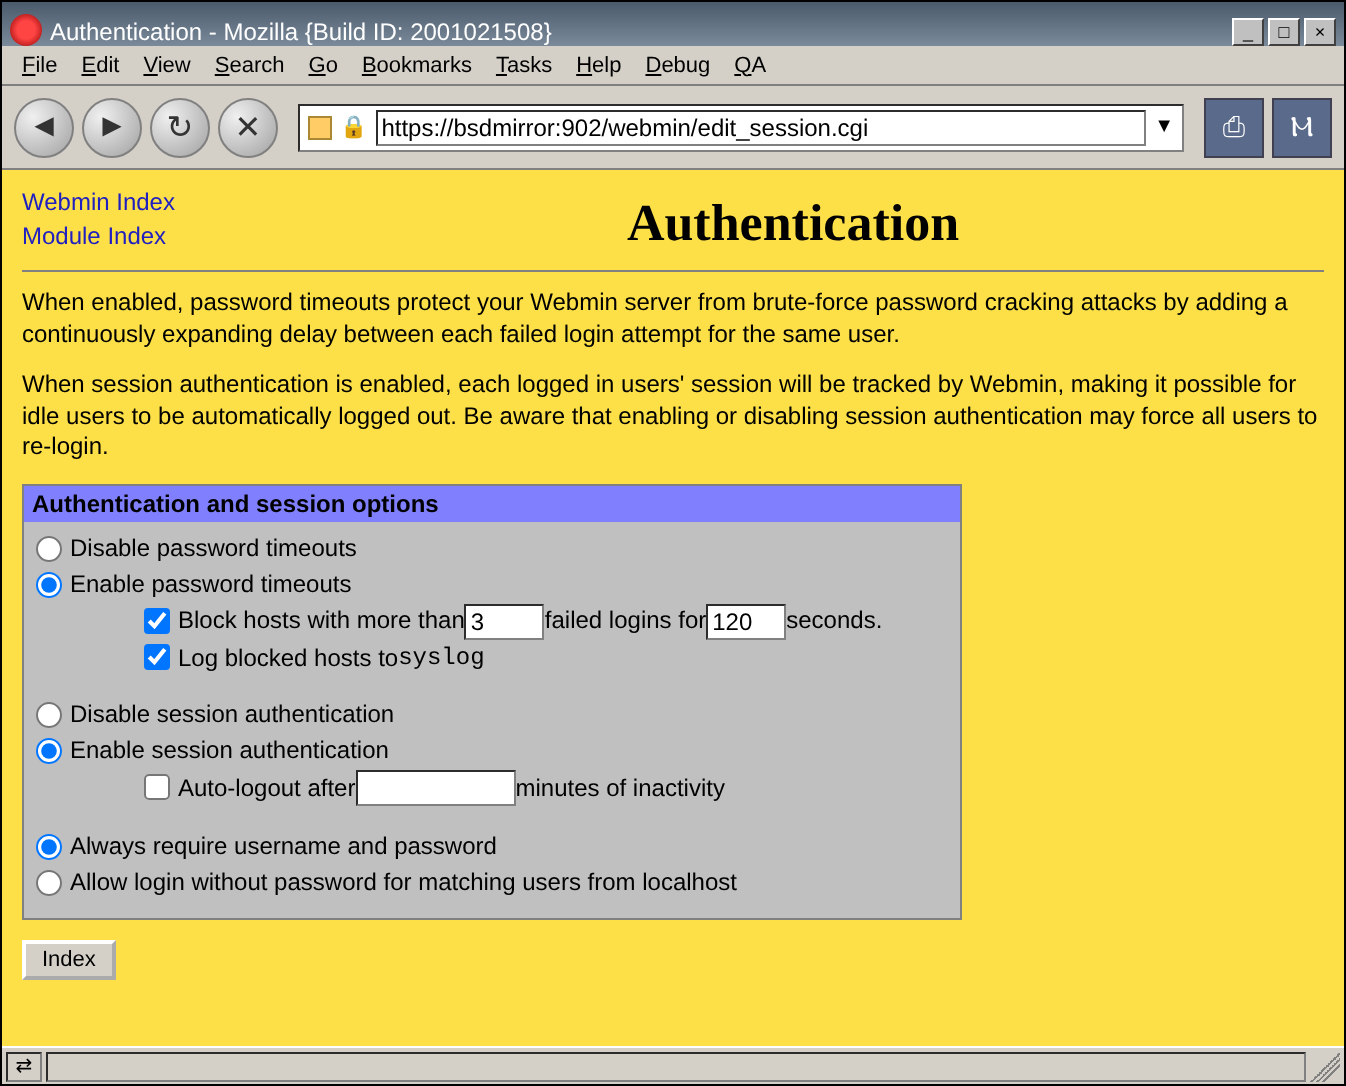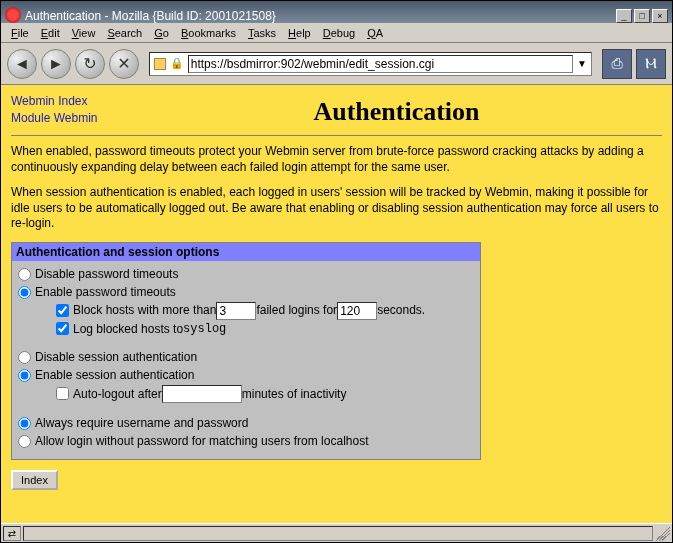--- a/index.html
+++ b/index.html
@@ -131,21 +131,21 @@
   }
   .options-header {
     background:#8080ff;
     color:#000;
     font-weight:bold;
     font-size:12px;
     padding:2px 4px;
   }
   .options-body { padding:4px 6px 8px 6px; font-size:12px; }
   .row { display:flex; align-items:center; gap:0; margin:1px 0; line-height:1.4; }
-  .indent { margin-left: 10px; padding-left: 28px; }
+  .indent { margin-left: 26px; padding-left: 28px; }
   .sep { height:10px; }
   input[type=radio],input[type=checkbox]{ margin:0 4px 0 0; }
   input[type=text]{
     border:1px inset #808080;
     background:#fff;
     font-size:12px;
     padding:1px 2px;
     height:18px;
     font-family:inherit;
   }
@@ -238,21 +238,21 @@
     <div class="sq-btn">
       <span>Ⲙ</span>
     </div>
   </div>
 </div>
 
 <div class="content">
   <div class="top-row">
     <div class="links">
       <div>Webmin Index</div>
-      <div>Module Webmin</div>
+      <div>Module Index</div>
     </div>
     <div class="h1">Authentication</div>
   </div>
   <div class="hr"></div>
   <div class="para">When enabled, password timeouts protect your Webmin server from brute-force password cracking attacks by adding a continuously expanding delay between each failed login attempt for the same user.</div>
   <div class="para">When session authentication is enabled, each logged in users' session will be tracked by Webmin, making it possible for idle users to be automatically logged out. Be aware that enabling or disabling session authentication may force all users to re-login.</div>
 
   <div class="options-box">
     <div class="options-header">Authentication and session options</div>
     <div class="options-body">

